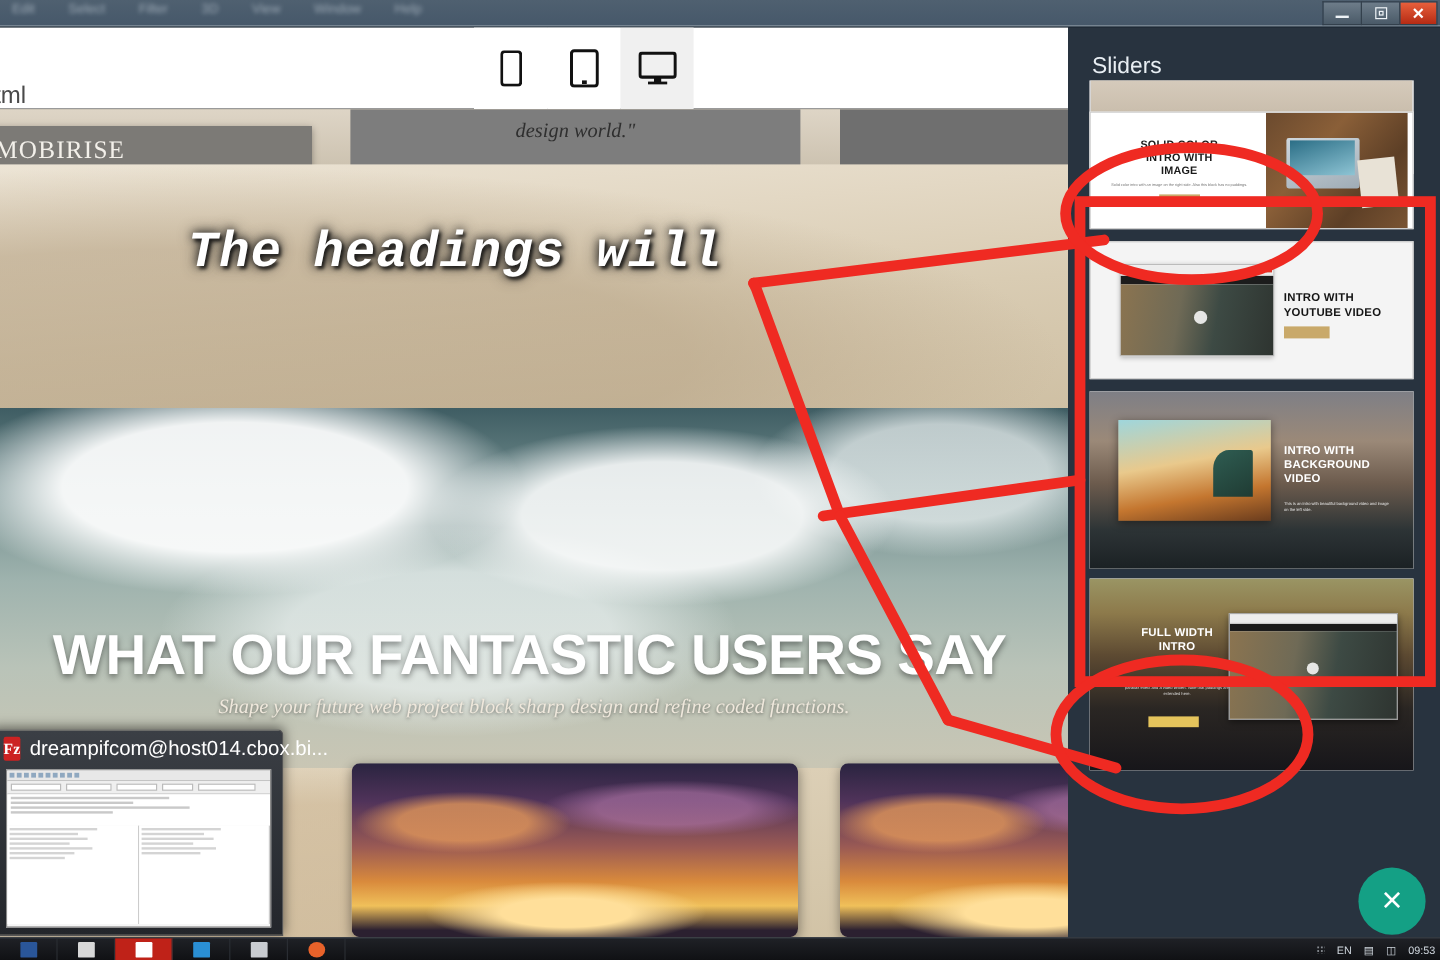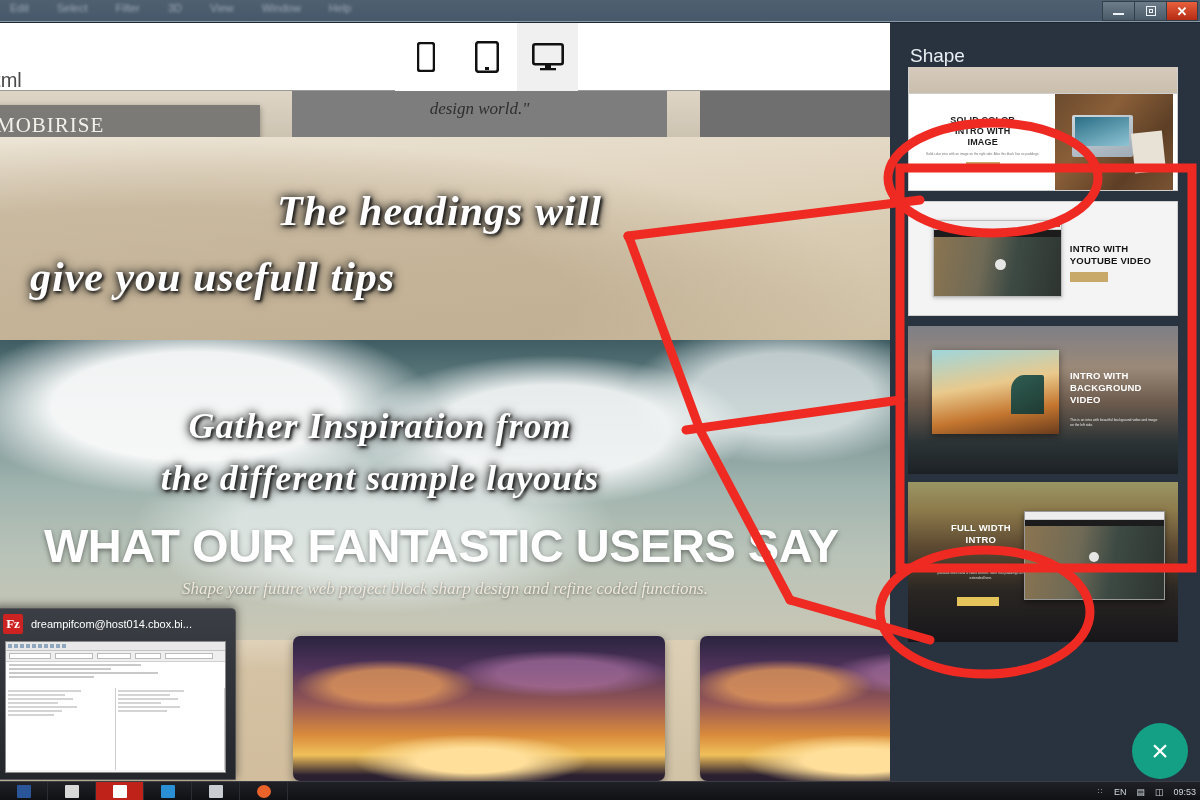--- a/index.html
+++ b/index.html
@@ -176,40 +176,40 @@
 
   
   .fz-preview { position:absolute; left:-8px; top:608px; width:244px; height:172px;
                 background:linear-gradient(180deg,#3b3f45 0%,#23262b 100%);
                 border:1px solid #555; border-radius:4px 4px 0 0;
                 box-shadow:0 -2px 10px rgba(0,0,0,.5); }
   .fz-head { display:flex; align-items:center; gap:8px; height:30px; padding-left:10px; }
   .fz-logo { width:20px; height:20px; background:#c22;
              color:#fff; font-weight:bold; font-size:13px; line-height:20px; text-align:center;
              font-family:"Liberation Serif", serif; border-radius:2px; }
-  .fz-title { color:#fff; font-size:11px; }
+  .fz-title { color:#fff; font-size:17px; }
   .fz-body { margin:2px 9px 0 12px; height:132px; background:#f6f6f6;
              border:1px solid #8a8a8a; overflow:hidden; }
   .fz-tb { height:9px; background:#e8e8e8; border-bottom:1px solid #c4c4c4; display:flex; gap:2px;
            align-items:center; padding-left:2px; }
   .fz-tb i { display:block; width:4px; height:4px; background:#8fa8c0; }
   .fz-fields { height:11px; background:#efefef; border-bottom:1px solid #d0d0d0; display:flex;
                gap:4px; align-items:center; padding-left:3px; }
   .fz-fields u { display:block; height:6px; background:#fff; border:1px solid #bbb; }
   .fz-log { height:26px; background:#fff; padding:2px 3px; }
   .fz-log em { display:block; height:2px; background:#c9c9c9; margin-bottom:2px; width:70%; font-style:normal; }
   .fz-split { display:flex; height:82px; }
   .fz-pane { flex:1; background:#fff; border-right:1px solid #ccc; padding:2px; }
   .fz-pane s { display:block; height:2px; background:#d4d4d4; margin-bottom:2px; text-decoration:none; }
 
   
   .anno { position:absolute; left:0; top:0; width:1200px; height:800px; pointer-events:none; }
 
   
-  .hand { position:absolute; color:#ffffff; font-family:Liberation Serif, serif;
+  .hand { position:absolute; color:#ffffff; font-family:Liberation Mono, monospace;
           font-style:italic; font-weight:bold; letter-spacing:1px;
           text-shadow:0 0 7px rgba(30,30,30,.95), 0 0 12px rgba(30,30,30,.8),
                       2px 2px 3px rgba(0,0,0,.8); }
   .hand1 { left:30px; top:178px; font-size:42px; line-height:66px; width:620px; }
   .hand1 .l1 { display:block; text-align:right; padding-right:48px; }
   .hand1 .l2 { display:block; }
   .hand2 { left:60px; top:400px; font-size:36px; line-height:52px; width:640px; }
   .hand2 .l1 { display:block; text-align:center; }
   .hand2 .l2 { display:block; text-align:center; }
 
@@ -296,25 +296,20 @@
     <div class="page-sub">Shape your future web project block sharp design and refine coded functions.</div>
 
     <div class="card-row">
       <div class="pic-card c1"></div>
       <div class="pic-card c2"></div>
     </div>
   </div>
 
   <div class="hand hand1">
     <span class="l1">The headings will</span>
-    <span class="l2">give you usefull tips</span>
-  </div>
-  <div class="hand hand2">
-    <span class="l1">Gather Inspiration from</span>
-    <span class="l2">the different sample layouts</span>
   </div>
 
   <div class="fz-preview">
     <div class="fz-head">
       <div class="fz-logo">Fz</div>
       <div class="fz-title">dreampifcom@host014.cbox.bi...</div>
     </div>
     <div class="fz-body">
       <div class="fz-tb">
         <i></i>
@@ -357,21 +352,21 @@
             <s style="width:58%"></s>
             <s style="width:42%"></s>
           <s style="width:60%"></s>
             <s style="width:47%"></s>
         </div>
       </div>
     </div>
   </div>
 
   <div class="blocks-panel">
-    <div class="blocks-title">Shape</div>
+    <div class="blocks-title">Sliders</div>
 
     <div class="blocks-scroll">
 
       <div class="blk b0">
         <div class="blk-inner">
             <div class="ph"></div>
           </div>
       </div>
 
       <div class="blk b1">

